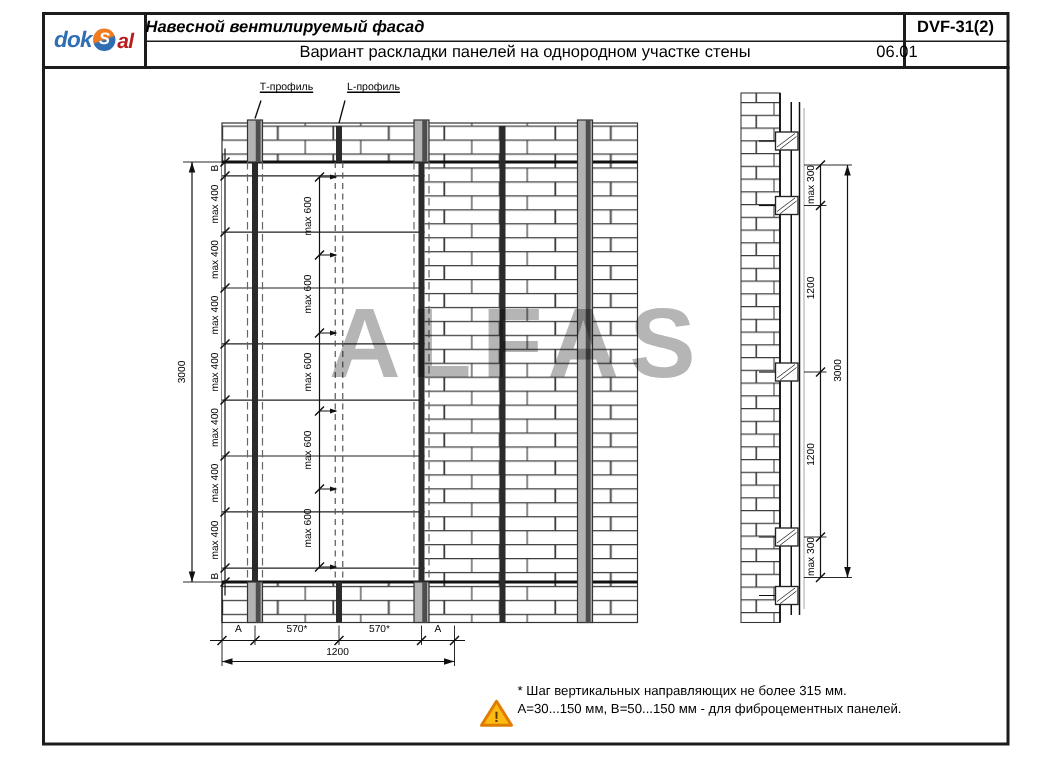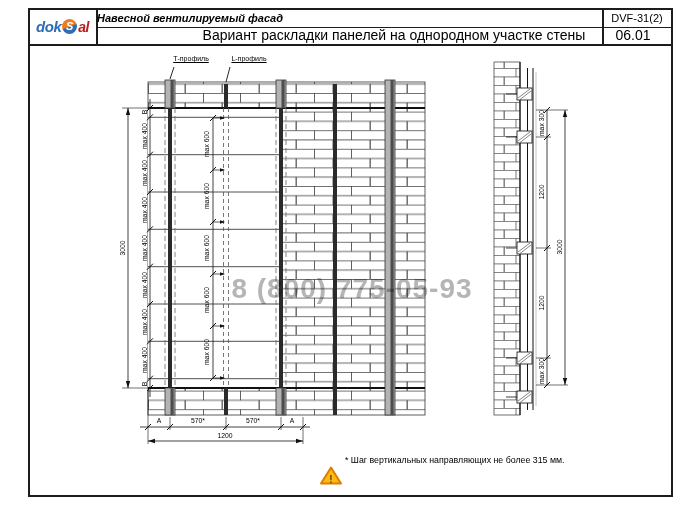--- a/index.html
+++ b/index.html
@@ -5,25 +5,25 @@
   html,body{margin:0;padding:0;background:#ffffff;}
   .sheet{position:relative;width:700px;height:505px;background:#ffffff;overflow:hidden;
          font-family:"Liberation Sans",sans-serif;}
   
   .frame{position:absolute;left:28px;top:8px;width:645px;height:489px;
          border:2px solid #1c1c1c;box-sizing:border-box;}
   .tb-line{position:absolute;background:#1c1c1c;}
   .tb-title{position:absolute;left:97px;top:9px;width:506px;height:18px;line-height:18px;
             text-align:left;font-weight:bold;font-size:11px;color:#000;font-style:italic;}
   .tb-subtitle{position:absolute;left:97px;top:28px;width:506px;height:16px;line-height:15px;
-            text-align:center;font-size:14px;color:#000;margin-left:44px;}
+            text-align:center;font-size:11px;color:#000;}
   .tb-code{position:absolute;left:603px;top:9px;width:68px;height:18px;line-height:18px;
-            text-align:center;font-weight:normal;font-size:11px;color:#000;}
-  .tb-sheet{position:absolute;left:603px;top:28px;width:60px;height:16px;line-height:15px;
-            text-align:center;font-size:14px;color:#000;}
+            text-align:center;font-weight:bold;font-size:11px;color:#000;}
+  .tb-sheet{position:absolute;left:568px;top:28px;width:60px;height:16px;line-height:15px;
+            text-align:center;font-size:11px;color:#000;}
   .logo{position:absolute;left:28px;top:8px;width:69px;height:37px;display:flex;
         align-items:center;justify-content:center;gap:0;border-radius:17px;}
   .logo .dok{font-style:italic;font-weight:bold;font-size:15px;color:#2f6eb3;letter-spacing:-0.5px;}
   .logo .al{font-style:italic;font-weight:bold;font-size:14px;color:#b91c1c;letter-spacing:-0.5px;}
   .logo .sball{width:15px;height:15px;border-radius:50%;
         background:linear-gradient(160deg,#ef7d20 46%,#2f6eb3 54%);
         color:#fff;font-weight:bold;font-style:italic;font-size:11px;line-height:15px;
         text-align:center;margin:0 1px;}
   
   .dim{position:absolute;font-size:6.8px;color:#000;white-space:nowrap;
@@ -179,21 +179,21 @@
       </g>
 
       <g stroke="#111">
         <path d="M565 110 V385" stroke-width="0.8"></path>
         <path d="M565 110 L562.8 117 L567.2 117 Z" fill="#111" stroke="none"></path>
         <path d="M565 385 L562.8 378 L567.2 378 Z" fill="#111" stroke="none"></path>
       </g>
     </g>
   </svg>
 
-  <div class="wm-phone">8 (800) 775-05-93</div>
+  <div class="wm-brand">ALFAS</div>
 
   <div class="frame"></div>
   <div class="tb-line" style="left:97px;top:26.5px;width:576px;height:1.5px;"></div>
   <div class="tb-line" style="left:28px;top:44px;width:645px;height:2px;"></div>
   <div class="tb-line" style="left:96px;top:8px;width:1.5px;height:37px;"></div>
   <div class="tb-line" style="left:602px;top:8px;width:1.5px;height:37px;"></div>
 
   <div class="logo">
     <span class="dok">dok</span>
       <span class="sball">S</span>
@@ -235,15 +235,16 @@
   <span class="vdim" style="left:541px;top:303px;">1200</span>
   <span class="vdim" style="left:541px;top:371px;">max 300</span>
   <span class="vdim" style="left:559px;top:247px;">3000</span>
 
   <svg class="warn-svg" width="24" height="21" viewBox="0 0 24 21">
     <path d="M12 2.5 L22 18.5 H2 Z" fill="#fcba12" stroke="#e07c00" stroke-width="2" stroke-linejoin="round"></path>
   </svg>
   <span class="warn-mark">!</span>
   <div class="notes">
     <div>* Шаг вертикальных направляющих не более 315 мм.</div>
+    <div>А=30...150 мм, В=50...150 мм - для фиброцементных панелей.</div>
   </div>
 
 </div>
 
 </body></html>

